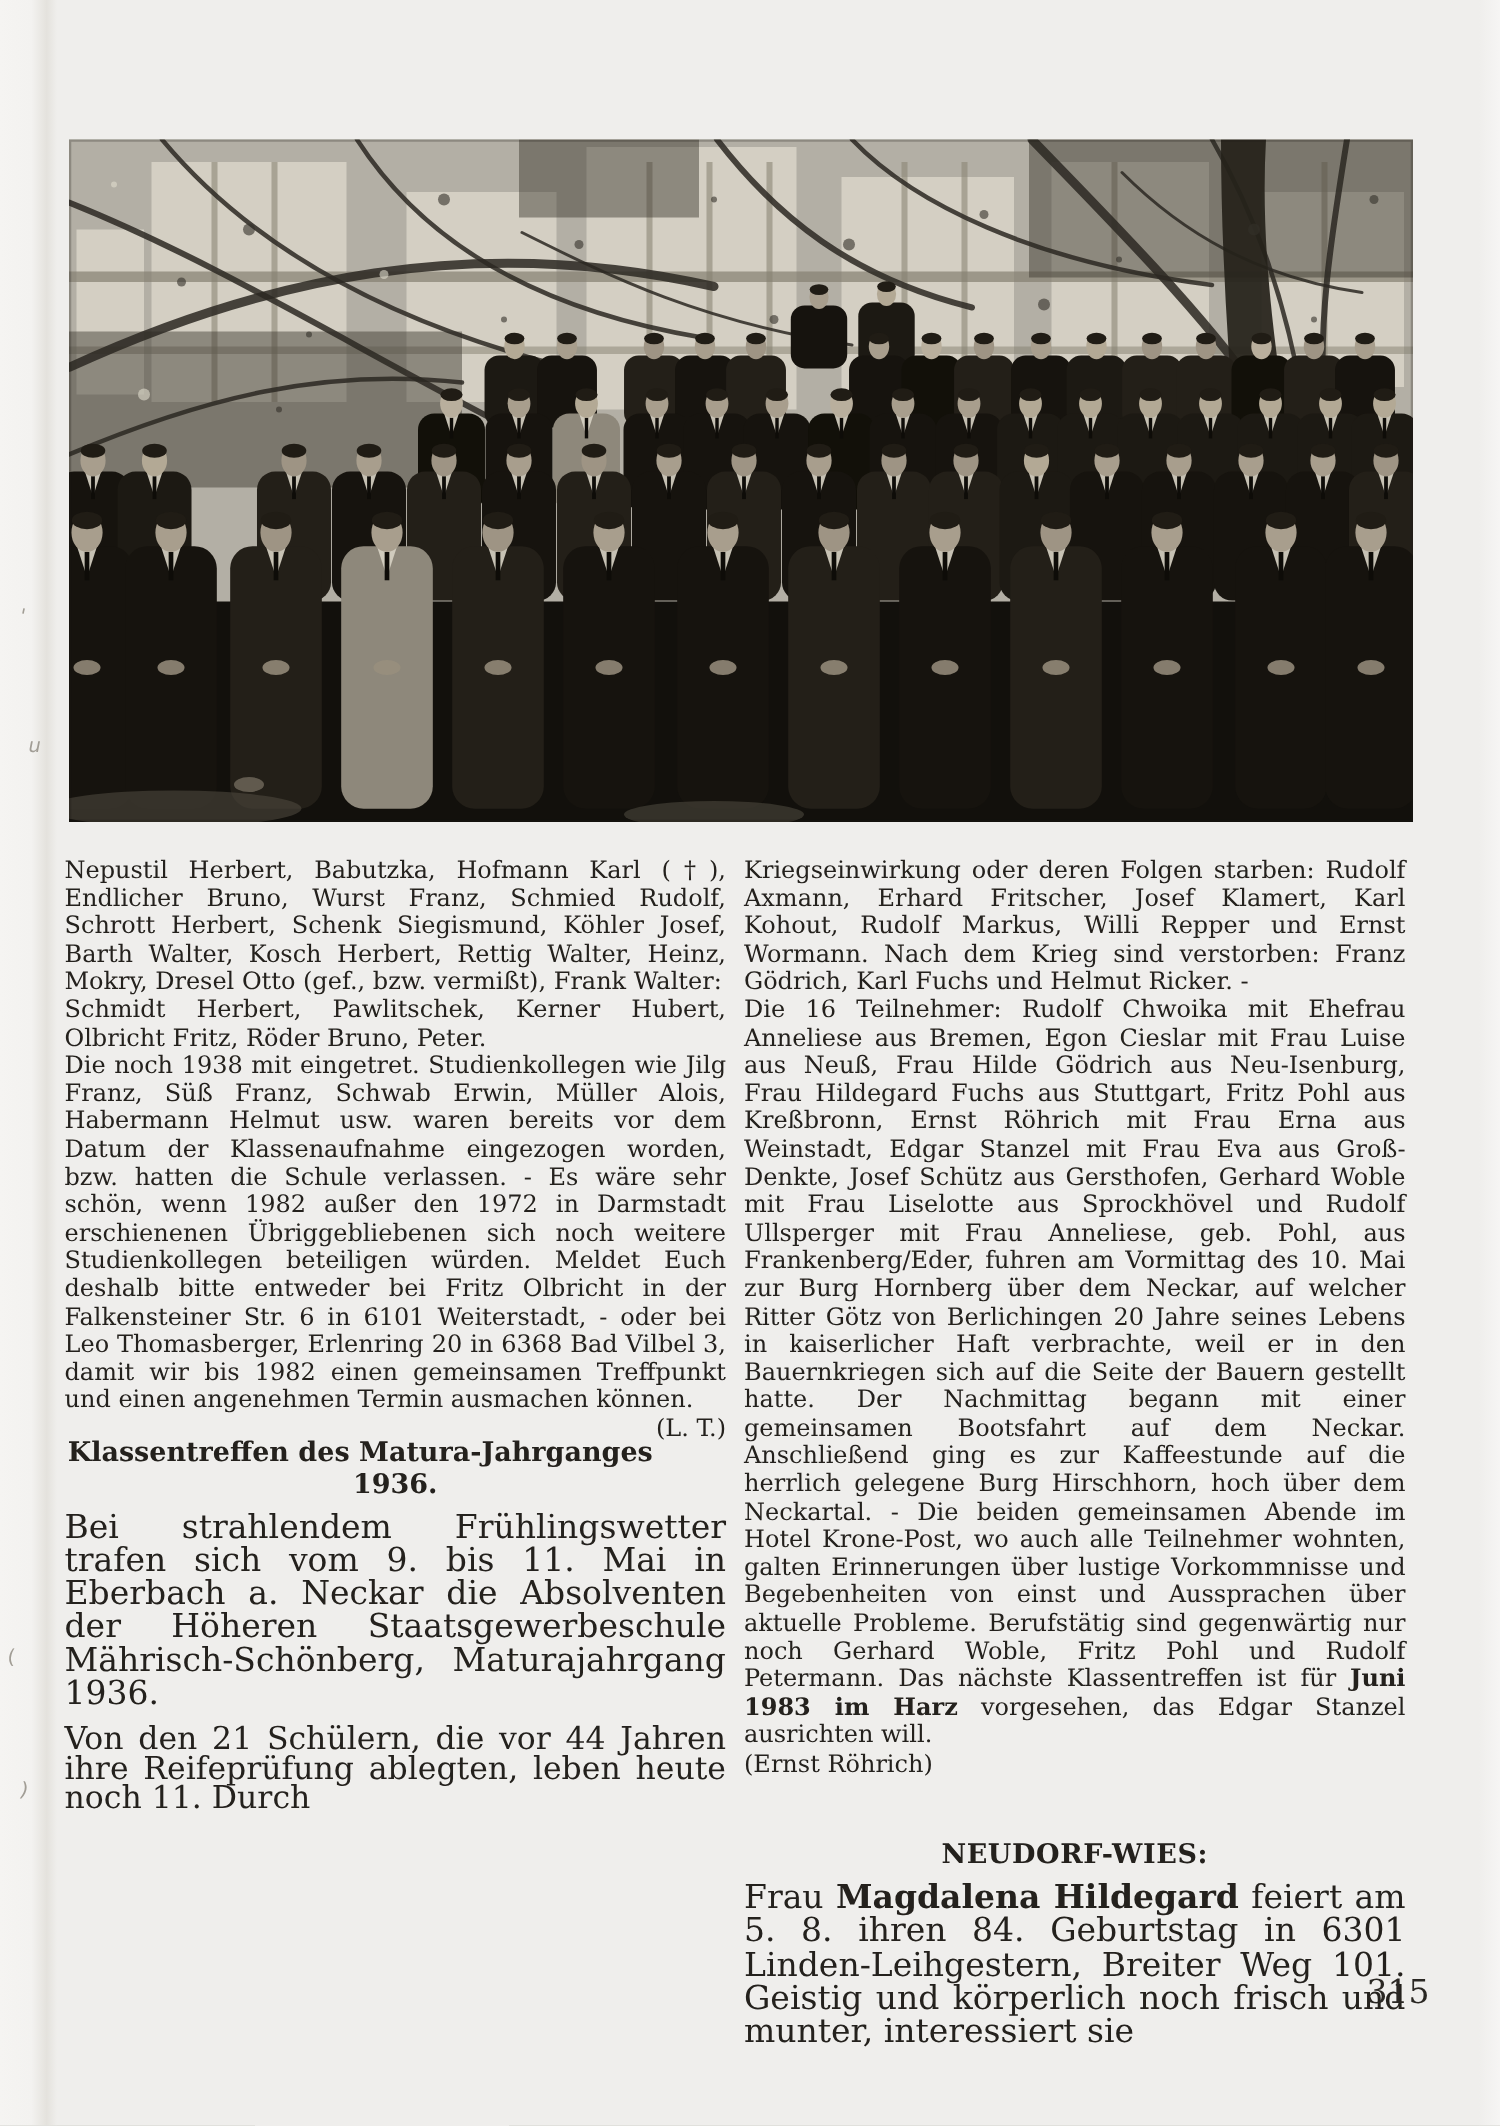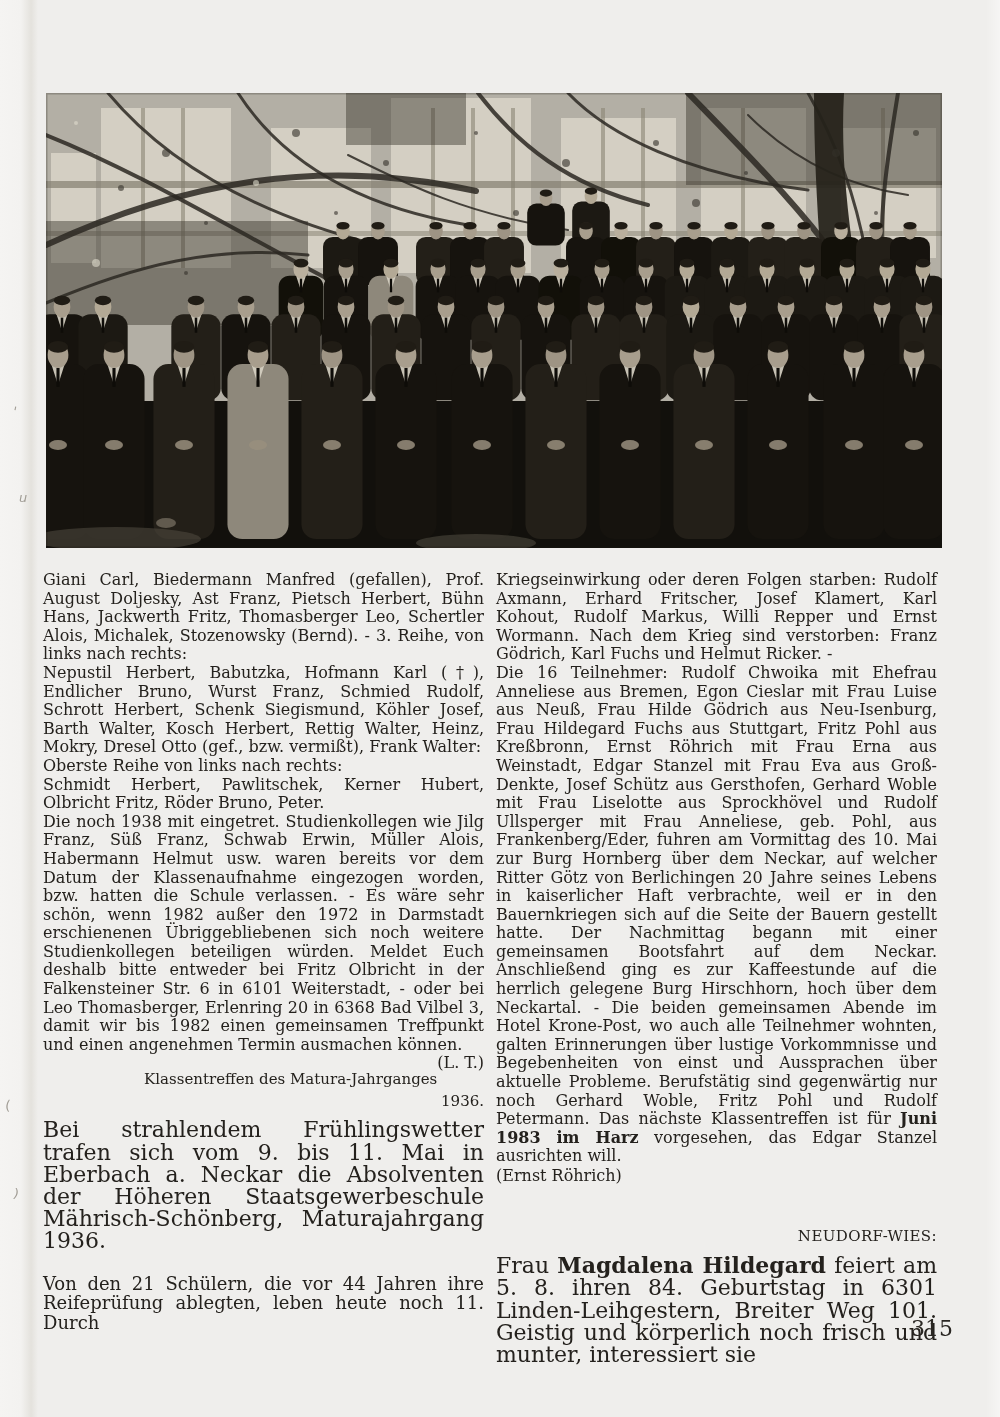--- a/index.html
+++ b/index.html
@@ -23,25 +23,25 @@
     position:absolute;left:46px;top:93px;width:896px;height:455px;
     background:#b3afa5;box-shadow:0 0 0 1px #a9a59b inset;
   }
   .photo-wrap svg{display:block;width:100%;height:100%;}
   .col{position:absolute;top:571px;width:441px;}
   .col-left{left:43px;}
   .col-right{left:496px;}
   p{margin:0;}
   .cap{font-size:16px;line-height:18.6px;text-align:justify;}
   .art-head{
-    font-size:15px;line-height:21.5px;font-weight:normal;
-    margin:15px 0 7px 0;text-align:right;white-space:pre-line;
+    font-size:18px;line-height:21.5px;font-weight:bold;
+    margin:15px 0 7px 0;text-align:center;white-space:pre-line;
   }
   .intro{font-size:22px;line-height:22.2px;text-align:justify;}
-  .small{font-size:18px;line-height:19.5px;text-align:justify;margin-top:21px;}
+  .small{font-size:21px;line-height:19.5px;text-align:justify;margin-top:9px;}
   .sig-inline{float:right;}
   .sig-right{font-size:16px;line-height:18.6px;text-align:left;margin-top:1px;}
   .neudorf-head{margin-top:40px;letter-spacing:.4px;white-space:normal;}
   .b{font-weight:bold;}
   .page-number{
     position:absolute;left:512px;top:1316px;width:441px;
     text-align:right;font-size:22px;color:#2a2723;
   }
   .mark{
     position:absolute;color:#a19d95;font-size:13px;font-style:italic;
@@ -424,23 +424,21 @@
         <ellipse cx="868" cy="253.94" rx="10.14" ry="5.8500000000000005" fill="#201c15"></ellipse>
         <ellipse cx="868" cy="352" rx="9" ry="5" fill="#998f7e" opacity="0.85"></ellipse>
         <ellipse cx="70" cy="446" rx="85" ry="12" fill="#4c473d" opacity="0.6"></ellipse>
         <ellipse cx="430" cy="450" rx="60" ry="9" fill="#565146" opacity="0.5"></ellipse>
         <ellipse cx="120" cy="430" rx="10" ry="5" fill="#8a8273" opacity="0.6"></ellipse>
         <rect x="0" y="0" width="896" height="455" fill="none" stroke="#1a1812" stroke-width="3" opacity="0.25"></rect>
       </svg>
   </div>
 
   <div class="col col-left">
-    <p class="cap">Giani Carl, Biedermann Manfred (gefallen), Prof. August Doljesky, Ast Franz, Pietsch Herbert, Bühn Hans, Jackwerth Fritz, Thomasberger Leo, Schertler Alois, Michalek, Stozenowsky (Bernd). - 3. Reihe, von links nach rechts:</p>
     <p class="cap">Nepustil Herbert, Babutzka, Hofmann Karl (†), Endlicher Bruno, Wurst Franz, Schmied Rudolf, Schrott Herbert, Schenk Siegismund, Köhler Josef, Barth Walter, Kosch Herbert, Rettig Walter, Heinz, Mokry, Dresel Otto (gef., bzw. vermißt), Frank Walter:</p>
-    <p class="cap">Oberste Reihe von links nach rechts:</p>
     <p class="cap">Schmidt Herbert, Pawlitschek, Kerner Hubert, Olbricht Fritz, Röder Bruno, Peter.</p>
     <p class="cap"><span>Die noch 1938 mit eingetret. Studienkollegen wie Jilg Franz, Süß Franz, Schwab Erwin, Müller Alois, Habermann Helmut usw. waren bereits vor dem Datum der Klassenaufnahme eingezogen worden, bzw. hatten die Schule verlassen. - Es wäre sehr schön, wenn 1982 außer den 1972 in Darmstadt erschienenen Übriggebliebenen sich noch weitere Studienkollegen beteiligen würden. Meldet Euch deshalb bitte entweder bei Fritz Olbricht in der Falkensteiner Str. 6 in 6101 Weiterstadt, - oder bei Leo Thomasberger, Erlenring 20 in 6368 Bad Vilbel 3, damit wir bis 1982 einen gemeinsamen Treffpunkt und einen angenehmen Termin ausmachen können.</span><span class="sig-inline">(L. T.)</span></p>
     <h2 class="art-head">Klassentreffen des Matura-Jahrganges
 1936.</h2>
     <p class="intro">Bei strahlendem Frühlingswetter trafen sich vom 9. bis 11. Mai in Eberbach a. Neckar die Absolventen der Höheren Staatsgewerbeschule Mährisch-Schönberg, Maturajahrgang 1936.</p>
     <p class="small">Von den 21 Schülern, die vor 44 Jahren ihre Reifeprüfung ablegten, leben heute noch 11. Durch</p>
   </div>
 
   <div class="col col-right">
     <p class="cap">Kriegseinwirkung oder deren Folgen starben: Rudolf Axmann, Erhard Fritscher, Josef Klamert, Karl Kohout, Rudolf Markus, Willi Repper und Ernst Wormann. Nach dem Krieg sind verstorben: Franz Gödrich, Karl Fuchs und Helmut Ricker. -</p>

